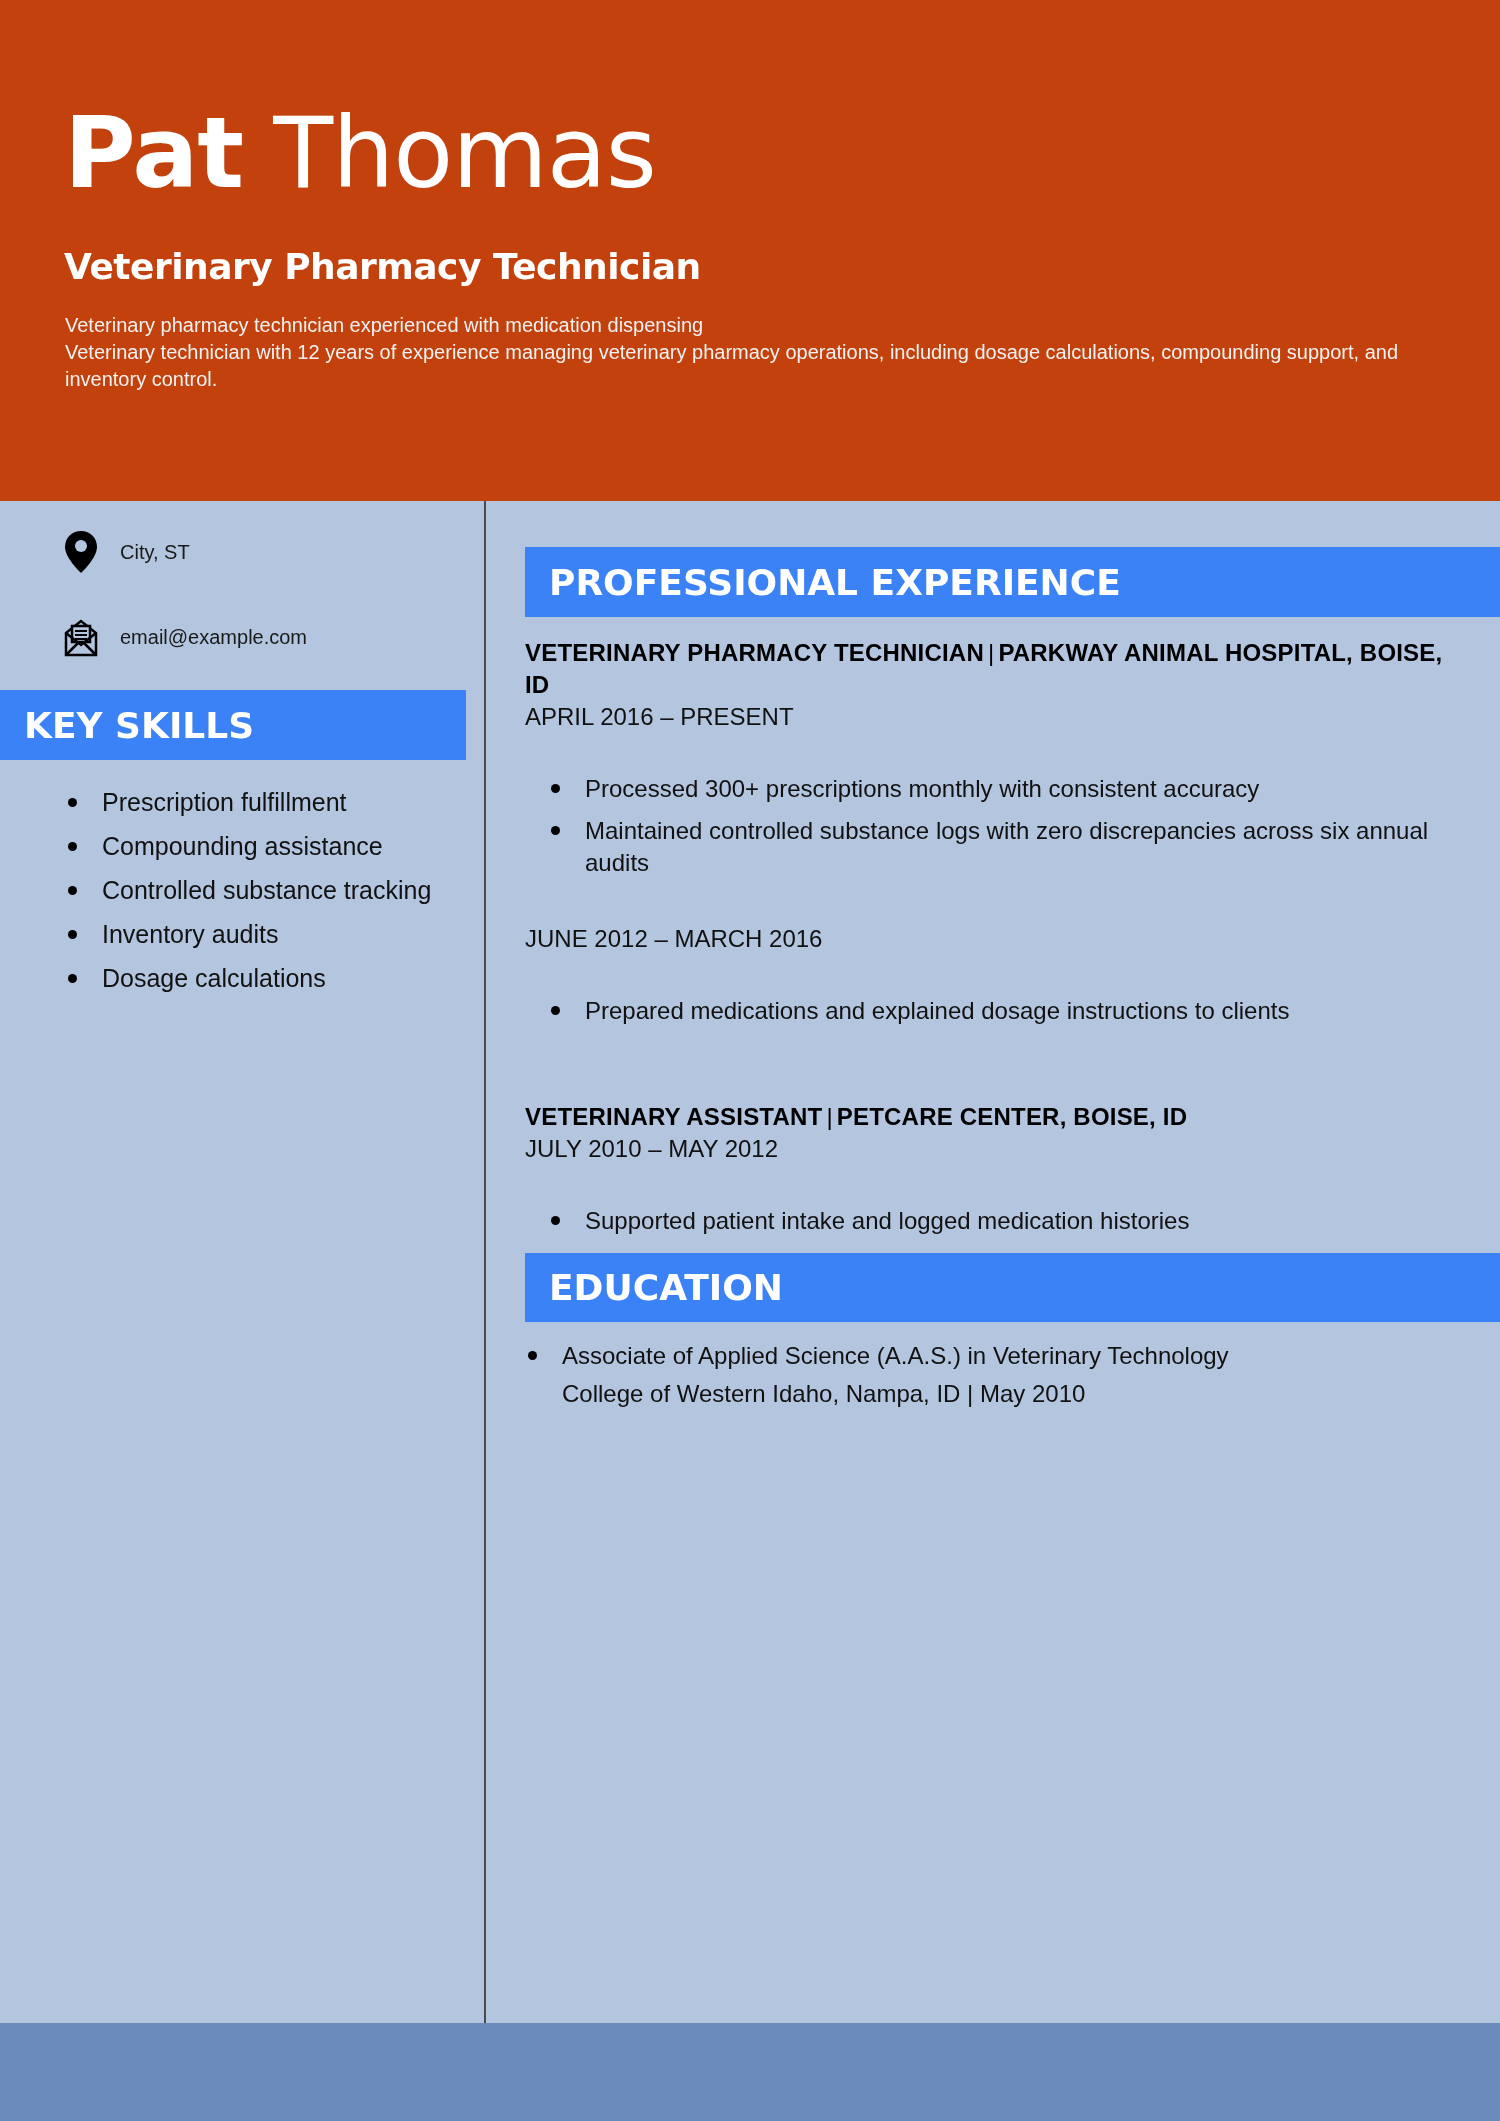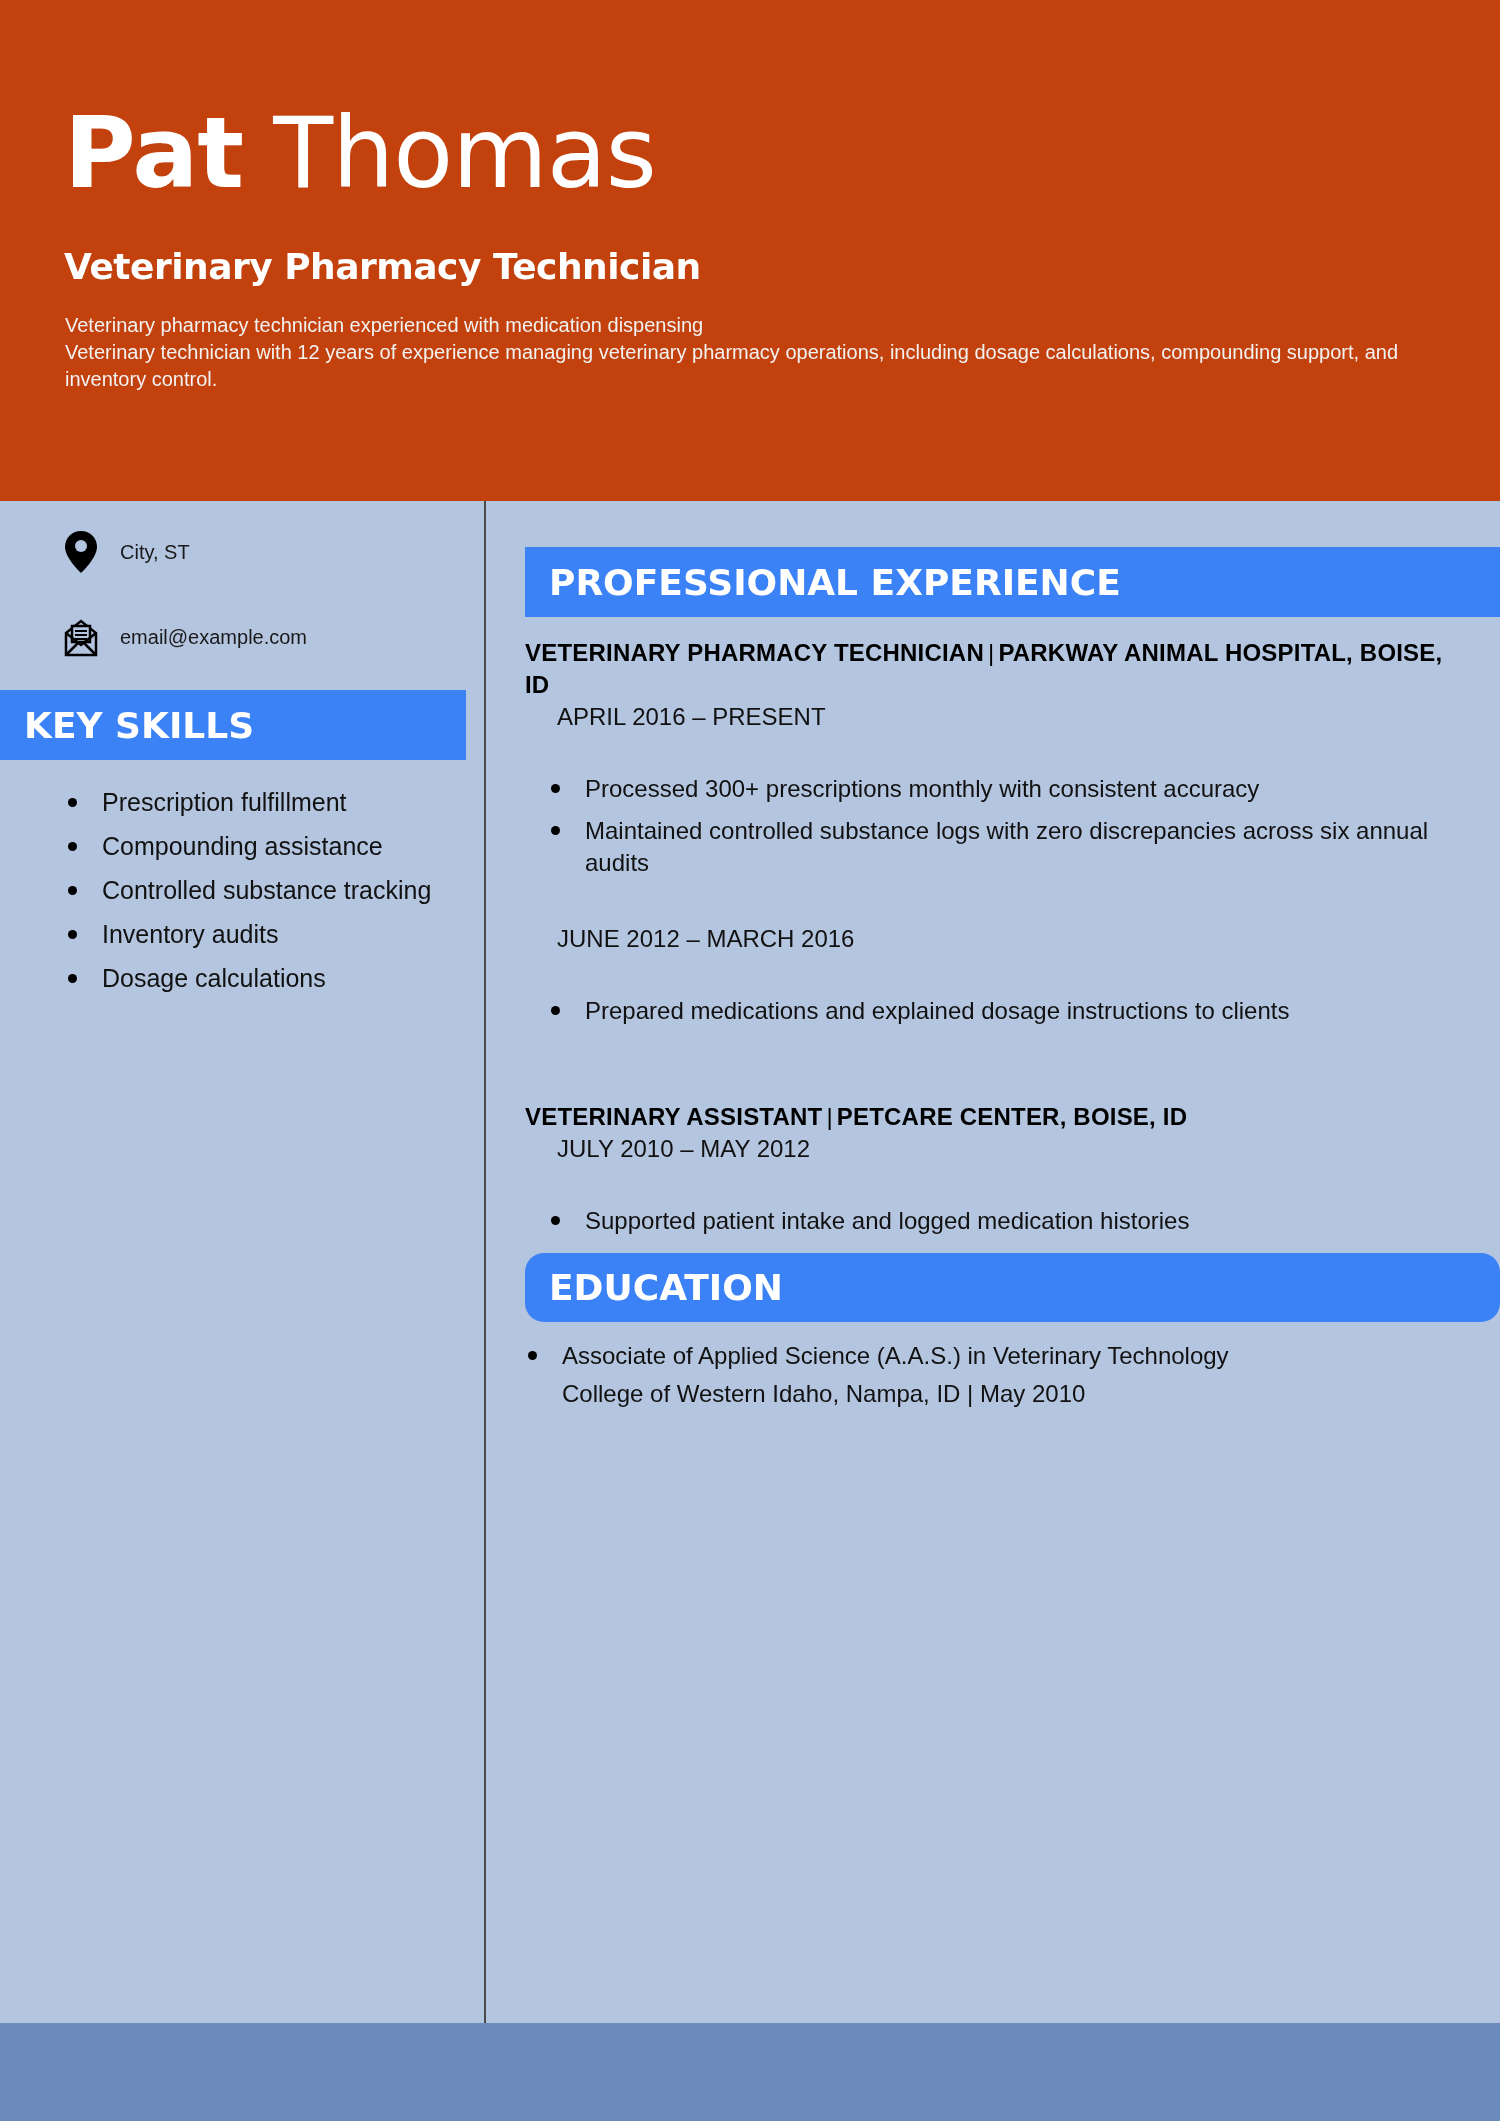--- a/index.html
+++ b/index.html
@@ -49,41 +49,41 @@
   .row-location { top: 530px; }
   .row-email { top: 615px; }
 
   .section-bar {
     position: absolute; background: #3b82f6; color: #ffffff;
     font-family: "DejaVu Sans", sans-serif; font-weight: bold;
     font-size: 36px; display: flex; align-items: center;
   }
   .bar-skills { left: 0; top: 690px; width: 466px; height: 70px; padding-left: 24px; }
   .bar-exp { left: 525px; top: 547px; width: 975px; height: 70px; padding-left: 24px; }
-  .bar-edu { left: 525px; top: 1253px; width: 975px; height: 69px; padding-left: 24px; border-radius: 19px; }
+  .bar-edu { left: 525px; top: 1253px; width: 975px; height: 69px; padding-left: 24px; }
 
   .skills-list {
     position: absolute; left: 64px; top: 780px; list-style: none;
   }
   .skills-list li {
     position: relative; padding-left: 38px; font-size: 25px; line-height: 44px; color: #111;
   }
   .bullet::before {
     content: ""; position: absolute; left: 4px; width: 9px; height: 9px; border-radius: 50%; background: #000;
   }
   .skills-list li.bullet::before { top: 18px; }
 
   .job {
     position: absolute; left: 525px; width: 940px;
   }
   .job-head {
     font-weight: bold; font-size: 24px; line-height: 32px; color: #000; letter-spacing: 0.2px;
   }
   .job-head .sep { font-weight: normal; margin: 0 4px; }
-  .job-dates { font-size: 24px; line-height: 32px; color: #111; margin-left: 32px; }
+  .job-dates { font-size: 24px; line-height: 32px; color: #111; }
   .job-bullets { list-style: none; margin-top: 40px; }
   .job-bullets li {
     position: relative; padding-left: 60px; font-size: 24px; line-height: 32px; margin-bottom: 10px; color: #111;
   }
   .job-bullets li.bullet::before { left: 26px; top: 11px; }
 
   .job-1 { top: 637px; }
   .job-2 { top: 923px; }
   .job-3 { top: 1101px; }
 

